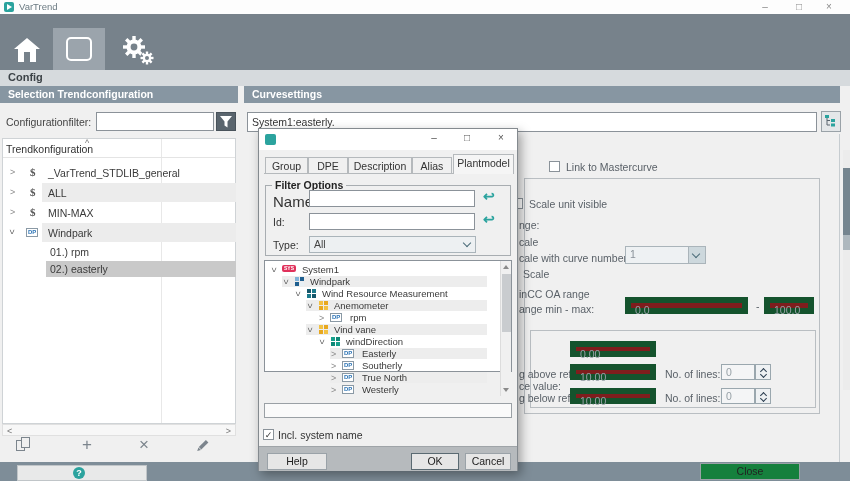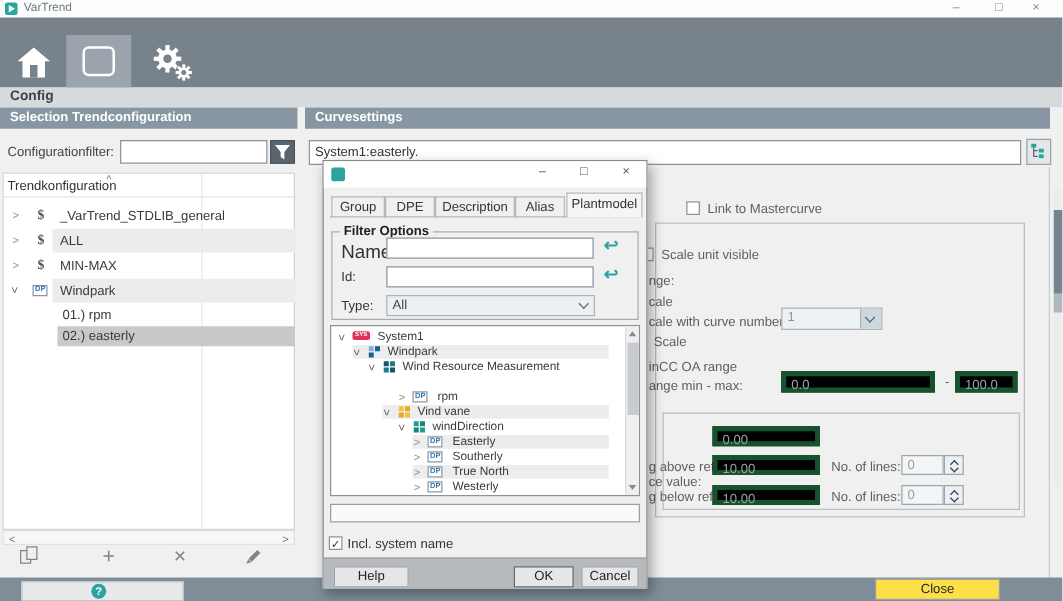--- a/index.html
+++ b/index.html
@@ -26,21 +26,21 @@
 
   .mainbg { left:0; top:86px; width:850px; height:376px; background:#f0f0f0; }
 
   .panel-header { height:17px; background:#8796a2; color:#fff; font-weight:bold; font-size:10.5px; line-height:17px; padding-left:8px; }
 
   
   .lp-header { left:0; top:86px; width:238px; }
   .rp-header { left:244px; top:86px; width:596px; }
 
   .field { background:#fff; border:1px solid #8b9299; font-size:10.5px; color:#333; padding:1px 4px; }
-  .field-dis { background:#000000; border:4px solid #14532d; color:#97a0a6; font-size:10.5px; padding:1px 4px; }
+  .field-dis { background:#7f1d1d; border:6px solid #14532d; color:#97a0a6; font-size:10.5px; padding:1px 4px; }
 
   .funnel-btn { left:216px; top:112px; width:20px; height:19px; background:#5a656e; border:1px solid #49535b; text-align:center; }
 
   .treebox { left:2px; top:138px; width:234px; height:286px; background:#fff; border:1px solid #cfd3d6; }
   .tb-colline { left:158px; top:0; width:1px; height:100%; background:#e8e8e8; }
   .lrow { left:1px; width:232px; }
   .band { position:absolute; top:0; height:100%; }
   .chev { font-size:9px; color:#8a8a8a; }
   .chev-open { display:inline-block; transform:rotate(90deg); color:#555; }
   .dollar { font-weight:bold; color:#555; font-size:11px; font-family:"Liberation Serif", serif;}
@@ -66,39 +66,39 @@
   .dialog { left:258px; top:128px; width:260px; height:343px; background:#f0f0f0; border:1px solid #848a8f; box-shadow:3px 4px 10px rgba(0,0,0,0.35); z-index:50; }
   .dlg-titlebar { left:0; top:0; width:258px; height:21px; background:#fff; }
   .dlg-title { left:21px; top:4px; font-size:10px; color:#333; }
   .dlg-winbtn { top:3px; font-size:10px; color:#555; width:20px; text-align:center; }
   .tab { position:absolute; top:28px; height:17px; background:#f0f0f0; border:1px solid #b5b9bc; border-bottom:none; font-size:10.5px; text-align:center; line-height:16px; color:#333; }
   .tab-active { top:25px; height:20px; background:#f5f5f5; z-index:2; }
   .tabline { left:5px; top:44px; width:248px; height:1px; background:#b5b9bc; }
   fieldset.fo { position:absolute; left:6px; top:50px; width:246px; height:77px; border:1px solid #a8adb1; }
   fieldset.fo legend { font-weight:bold; font-size:10.5px; color:#222; margin-left:6px; padding:0 3px; }
   .undo { color:#2ba39e; font-size:14px; font-weight:bold; }
-  .dtree { left:5px; top:131px; width:248px; height:137px; background:#fff; border:1px solid #8b9299; }
+  .dtree { left:5px; top:131px; width:248px; height:112px; background:#fff; border:1px solid #8b9299; }
   .drow { position:absolute; left:1px; width:232px; height:11px; }
   .drow .lab { font-size:9.5px; color:#3a3a3a; }
   .sq { position:absolute; width:9px; height:9px; }
   .sq i { position:absolute; width:4px; height:4px; }
   .sysbadge { position:absolute; background:#e0315b; color:#fff; font-size:5px; font-weight:bold; border-radius:2px; padding:1px 2px; line-height:5px; }
   .dscroll { position:absolute; right:0; top:0; width:11px; height:135px; background:#f0f0f0; border-left:1px solid #dcdcdc; }
   .tri-up { position:absolute; left:2px; top:4px; width:0; height:0; border-left:3.5px solid transparent; border-right:3.5px solid transparent; border-bottom:4px solid #8a8a8a; }
   .tri-dn { position:absolute; left:2px; bottom:4px; width:0; height:0; border-left:3.5px solid transparent; border-right:3.5px solid transparent; border-top:4px solid #8a8a8a; }
   .dthumb { position:absolute; left:1px; top:13px; width:9px; height:58px; background:#c9cccf; }
   .dlg-btnbar { left:0; top:317px; width:258px; height:25px; background:#b6babd; border-top:1px solid #9fa4a8; }
   .btn { background:#e6e6e6; border:1px solid #9aa2a8; font-size:10.5px; text-align:center; color:#222; line-height:15px; }
   .btn-default { border:1.5px solid #5a6a72; }
 
   
   .bottombar { left:0; top:462px; width:850px; height:19px; background:#7e8d98; }
   .help-btn { left:17px; top:465px; width:130px; height:16px; background:#e8e9e9; border:1px solid #c0c5c8; }
   .help-circle { left:55px; top:1px; width:12px; height:12px; background:#2ba39e; border-radius:50%; color:#fff; font-size:9px; font-weight:bold; text-align:center; line-height:12px; }
-  .close-btn { left:700px; top:463px; width:100px; height:17px; background:#fde047; border:1px solid #9aa2a8; font-size:10.5px; text-align:center; line-height:15px; color:#222; }
+  .close-btn { left:700px; top:463px; width:100px; height:17px; background:#15803d; border:1px solid #9aa2a8; font-size:10.5px; text-align:center; line-height:15px; color:#222; }
 </style>
 </head>
 <body>
 
 <div class="abs titlebar">
   <div class="abs app-ico"></div>
   <div class="abs app-title">VarTrend</div>
   <div class="abs winbtn" style="left:754px;">–</div>
   <div class="abs winbtn" style="left:788px;">□</div>
   <div class="abs winbtn" style="left:818px;">×</div>
@@ -338,20 +338,31 @@
       <span class="abs chev chev-open" style="left:29px;top:1px;">&gt;</span>
       <span class="sq" style="left:41px;top:1px;">
         <i style="left:0;top:0;background:#15576b;"></i>
           <i style="left:5px;top:0;background:#1b7a8c;"></i>
           <i style="left:0;top:5px;background:#1b7a8c;"></i>
           <i style="left:5px;top:5px;background:#15576b;"></i>
       </span>
       <span class="abs lab" style="left:56px;">Wind Resource Measurement</span>
     </div>
 
+    <div class="drow" style="top:39px;">
+      <div class="band" style="left:40px;width:181px;background:#ededed;"></div>
+      <span class="abs chev chev-open" style="left:41px;top:1px;">&gt;</span>
+      <span class="sq" style="left:53px;top:1px;">
+        <i style="left:0;top:0;background:#f3c243;"></i>
+          <i style="left:5px;top:0;background:#e8a820;"></i>
+          <i style="left:0;top:5px;background:#e8a820;"></i>
+          <i style="left:5px;top:5px;background:#f3c243;"></i>
+      </span>
+      <span class="abs lab" style="left:68px;">Anemometer</span>
+    </div>
 
     <div class="drow" style="top:51px;">
       <span class="abs chev" style="left:53px;top:1px;">&gt;</span>
       <span class="dpbadge abs" style="left:64px;top:1px;">DP</span>
       <span class="abs lab" style="left:84px;">rpm</span>
     </div>
 
     <div class="drow" style="top:63px;">
       <div class="band" style="left:40px;width:181px;background:#ededed;"></div>
       <span class="abs chev chev-open" style="left:41px;top:1px;">&gt;</span>

